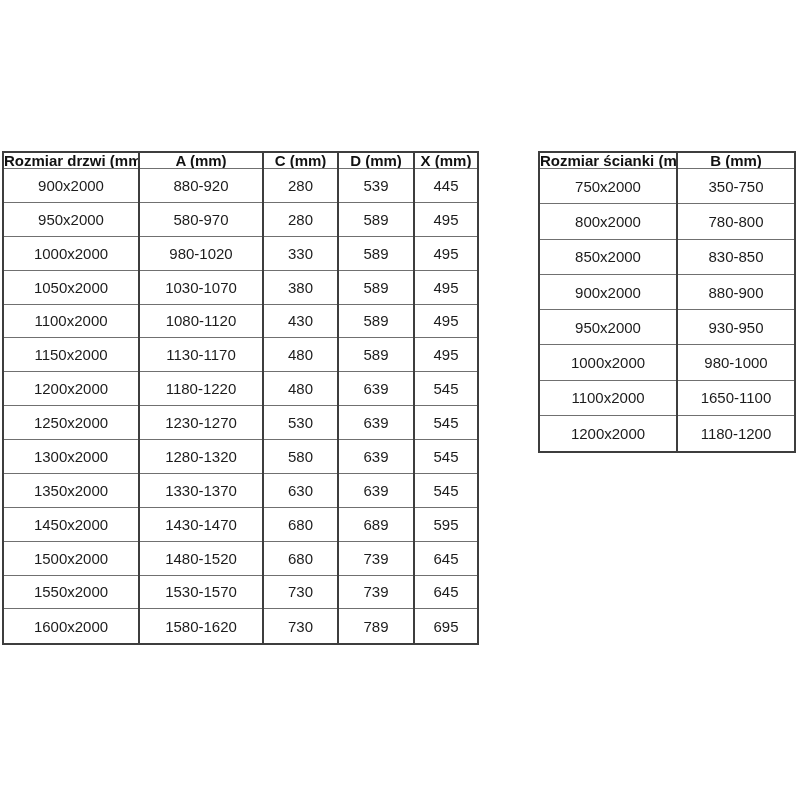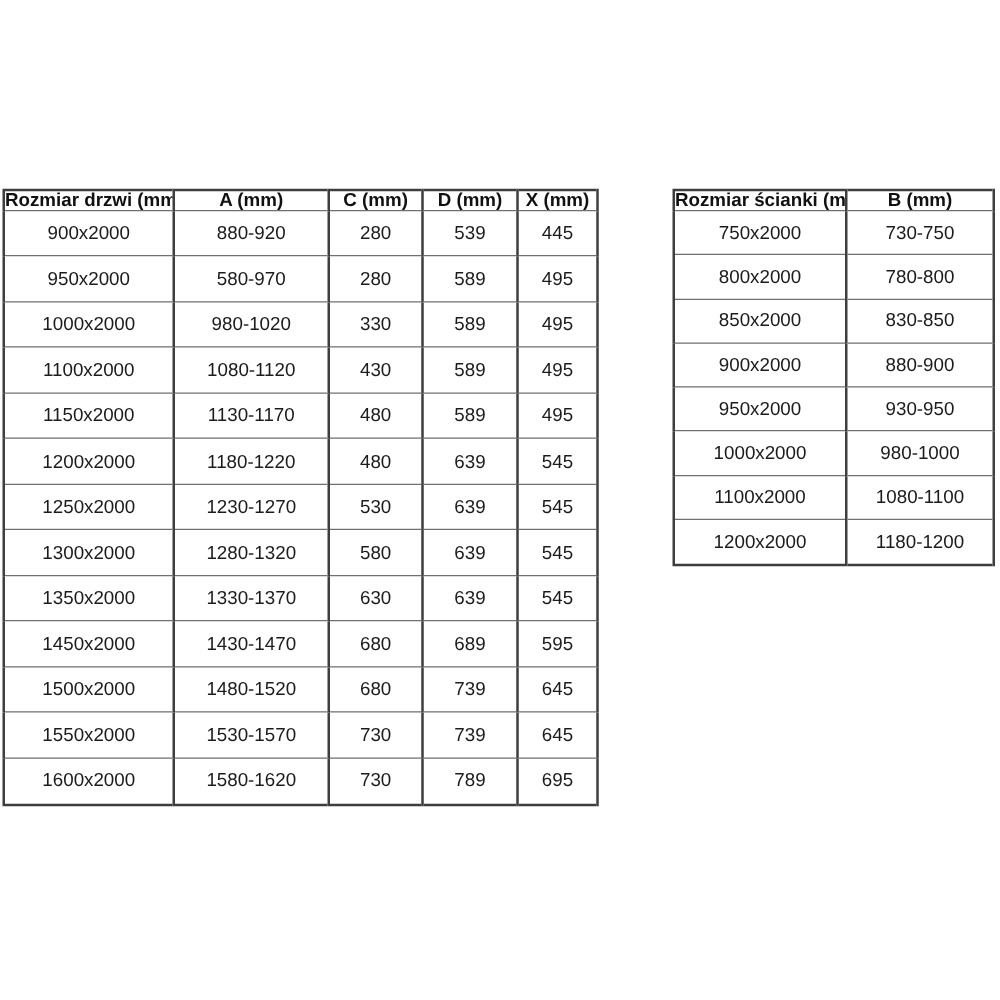--- a/index.html
+++ b/index.html
@@ -90,20 +90,27 @@
           <td>495</td>
         </tr>
         <tr>
           <td>1000x2000</td>
           <td>980-1020</td>
           <td>330</td>
           <td>589</td>
           <td>495</td>
         </tr>
         <tr>
+          <td>1050x2000</td>
+          <td>1030-1070</td>
+          <td>380</td>
+          <td>589</td>
+          <td>495</td>
+        </tr>
+        <tr>
           <td>1100x2000</td>
           <td>1080-1120</td>
           <td>430</td>
           <td>589</td>
           <td>495</td>
         </tr>
         <tr>
           <td>1150x2000</td>
           <td>1130-1170</td>
           <td>480</td>
@@ -176,21 +183,21 @@
     </colgroup>
     <thead>
         <tr>
           <th>Rozmiar ścianki (mm)</th>
           <th>B (mm)</th>
         </tr>
       </thead>
     <tbody>
         <tr>
           <td>750x2000</td>
-          <td>730-750</td>
+          <td>350-750</td>
         </tr>
         <tr>
           <td>800x2000</td>
           <td>780-800</td>
         </tr>
         <tr>
           <td>850x2000</td>
           <td>830-850</td>
         </tr>
         <tr>
@@ -200,21 +207,21 @@
         <tr>
           <td>950x2000</td>
           <td>930-950</td>
         </tr>
         <tr>
           <td>1000x2000</td>
           <td>980-1000</td>
         </tr>
         <tr>
           <td>1100x2000</td>
-          <td>1080-1100</td>
+          <td>1650-1100</td>
         </tr>
         <tr>
           <td>1200x2000</td>
           <td>1180-1200</td>
         </tr>
       </tbody>
   </table>
 
 </div>
 

